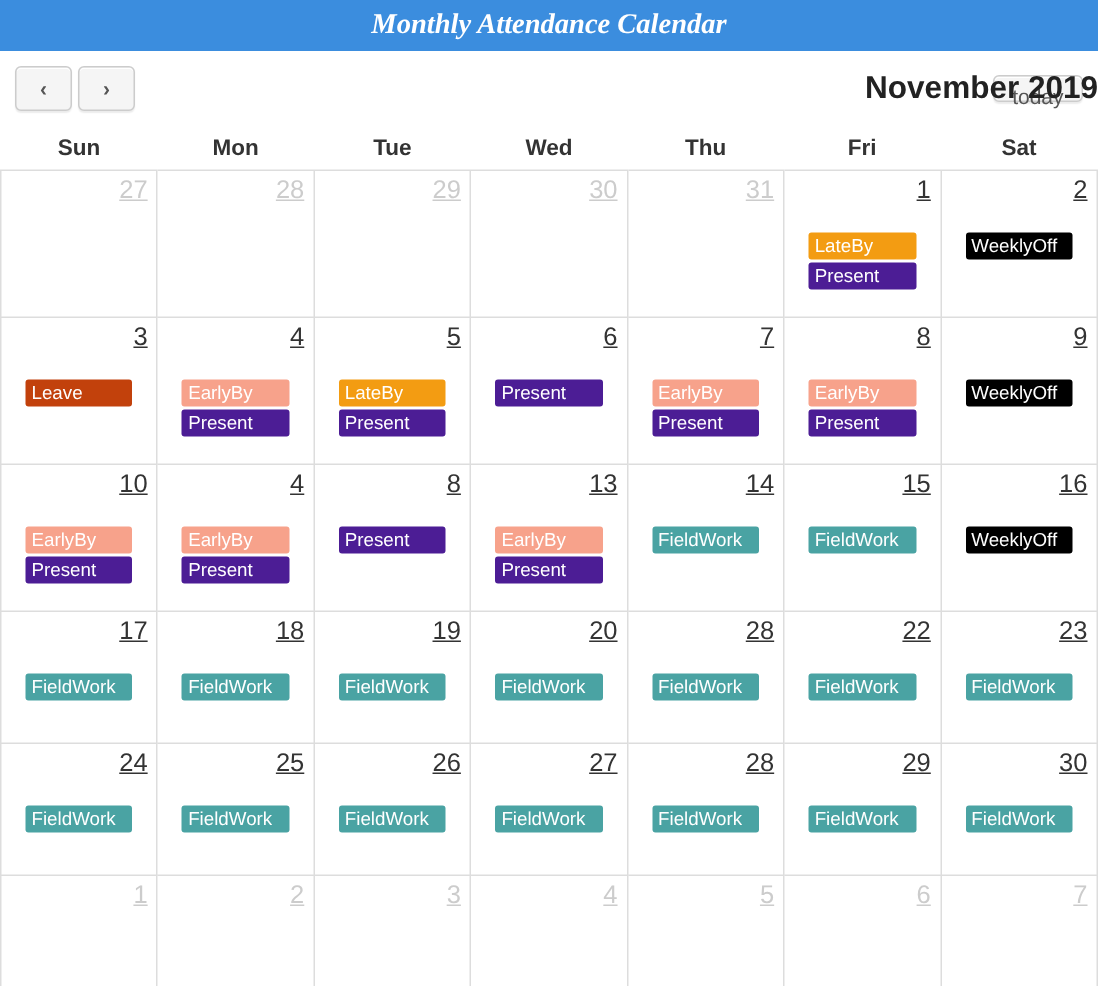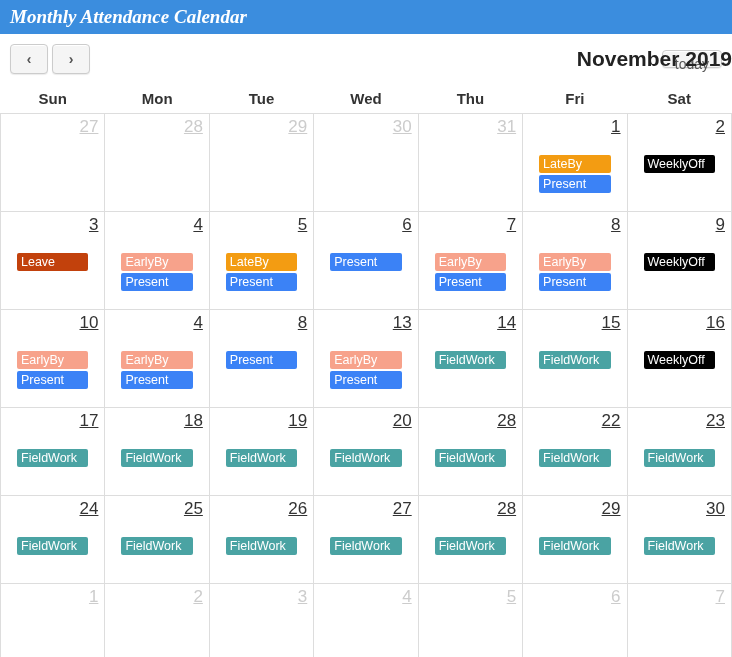--- a/index.html
+++ b/index.html
@@ -1,32 +1,32 @@
 <!DOCTYPE html>
 <html><head>
 <meta charset="utf-8">
 <style>
   * { box-sizing: border-box; margin: 0; padding: 0; }
   body { font-family: "Helvetica Neue", Helvetica, Arial, sans-serif; font-size: 14px; color: #333; background: #fff; }
-  .header-bar { background: #3b8dde; color: #fff; padding: 6px 10px; font-family: Georgia, "Times New Roman", serif; font-size: 19px; font-weight: bold; font-style: italic; }
+  .header-bar { background: #3b8dde; color: #fff; padding: 6px 10px; font-family: Georgia, "Times New Roman", serif; font-size: 19px; font-weight: bold; font-style: italic; text-align: center; }
   .toolbar { display: flex; align-items: center; padding: 8px 10px; position: relative; height: 50px; }
   .nav-group { display: flex; gap: 4px; }
   .btn { background: #f5f5f5; border: 1px solid #ccc; border-radius: 4px; padding: 5px 12px; cursor: pointer; font-size: 14px; color: #555; box-shadow: inset 0 1px 0 #fff, 0 1px 1px rgba(0,0,0,0.08); }
   .nav-btn { width: 38px; height: 30px; display:flex; align-items:center; justify-content:center; font-size:14px; font-weight:bold; }
   .title { position:absolute; left:0; right:0; text-align:right; font-size: 21px; font-weight: bold; color: #222; pointer-events:none; }
   .today-btn { margin-left: auto; height: 18px; padding-left: 12px; }
   table.cal { width: 100%; border-collapse: collapse; table-layout: fixed; }
   .cal th { padding: 6px 0; font-weight: bold; font-size: 15px; text-align: center; border-bottom: 1px solid #ddd; }
   .cal td { border: 1px solid #ddd; vertical-align: top; height: 88px; padding: 0; position: relative; }
   .daynum { text-align: right; padding: 3px 6px 2px; font-size: 17px; color: #333; text-decoration: underline; }
   .other-month .daynum { color: #ccc; }
   .events { padding: 16px; }
   .event { display:block; font-size: 12.5px; color: #fff; padding: 2px 4px; margin: 0 0 2px 0; border-radius: 2px; white-space: nowrap; overflow: hidden; text-overflow: ellipsis; cursor:pointer; }
   .LateBy { background: #f39c12; }
-  .Present { background: #3b82f6; }
+  .Present { background: #4c1d95; }
   .WeeklyOff { background: #000000; }
   .Leave { background: #c2410c; }
   .EarlyBy { background: #f7a28b; }
   .FieldWork { background: #4aa3a3; }
 </style>
 </head>
 <body>
 
 <div class="header-bar">
   <span>Monthly Attendance Calendar</span>

